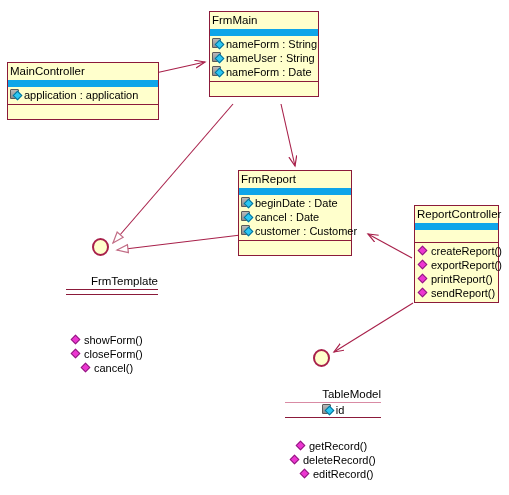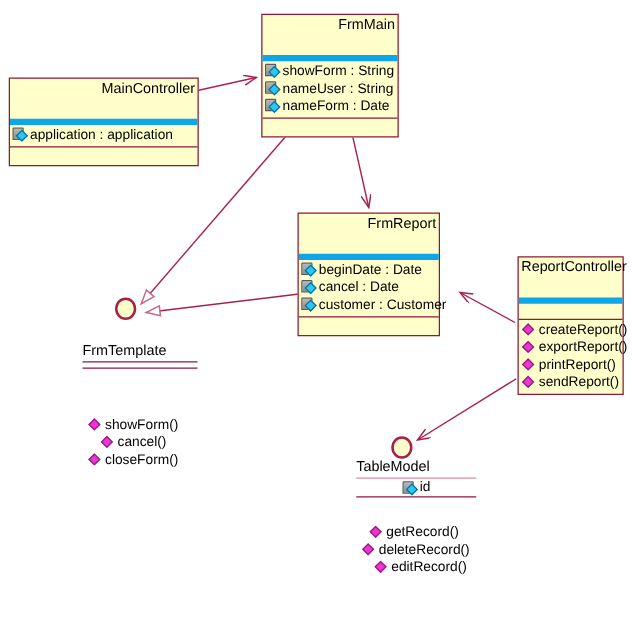--- a/index.html
+++ b/index.html
@@ -17,23 +17,23 @@
   
   .uml-class{
     position:absolute;
     background:#ffffcc;
     border:1px solid #8b1a3a;
     box-sizing:border-box;
     font-size:11px;
     color:#000;
   }
   .uml-class .cname{
-    text-align:right;
-    padding:2px 2px 17px 2px;
-    border-bottom:5px solid #0ea5e9;
+    text-align:left;
+    padding:2px 2px 2px 2px;
+    border-bottom:7px solid #0ea5e9;
     font-size:11.5px;
     line-height:13px;
     white-space:nowrap;
   }
   .compart{
     border-bottom:1px solid #8b1a3a;
     padding:1px 0 2px 0;
   }
   .compart:last-child{border-bottom:none;text-align:right;}
   .compart.empty{height:11px;}
@@ -85,21 +85,21 @@
     box-sizing:border-box;
   }
 
   
   .plain-class{
     position:absolute;
     font-size:11px;
     color:#000;
   }
   .plain-class .cname{
-    text-align:left;
+    text-align:right;
     font-size:11.5px;
     line-height:13px;
     white-space:nowrap;
     padding-bottom:1px;
   }
   .rule{height:0;border-top:1px solid #8b1a3a;}
   .rule.light{border-top-color:#d98ba4;}
   .gap{height:4px;}
 
   
@@ -149,21 +149,21 @@
       </div>
     </div>
     <div class="compart empty"></div>
   </div>
 
   <div class="uml-class" style="left:209px;top:11px;width:110px;">
     <div class="cname">FrmMain</div>
     <div class="compart">
       <div class="member">
         <span class="ico attr"></span>
-        <span class="txt">showForm : String</span>
+        <span class="txt">nameForm : String</span>
       </div>
       <div class="member">
         <span class="ico attr"></span>
         <span class="txt">nameUser : String</span>
       </div>
       <div class="member">
         <span class="ico attr"></span>
         <span class="txt">nameForm : Date</span>
       </div>
     </div>
@@ -218,38 +218,38 @@
     <div class="cname">FrmTemplate</div>
     <div class="rule"></div>
     <div class="gap"></div>
     <div class="rule"></div>
     <div class="gap"></div>
     <div>
       <div class="member" style="padding-left:4px;margin-top:34px;">
         <span class="ico meth"></span>
         <span class="txt">showForm()</span>
       </div>
+      <div class="member" style="padding-left:4px;">
+        <span class="ico meth"></span>
+        <span class="txt">closeForm()</span>
+      </div>
       <div class="member" style="padding-left:14px;">
         <span class="ico meth"></span>
         <span class="txt">cancel()</span>
       </div>
-      <div class="member" style="padding-left:4px;">
-        <span class="ico meth"></span>
-        <span class="txt">closeForm()</span>
-      </div>
     </div>
   </div>
 
   <div class="ball" style="left:313px;top:349px;"></div>
 
-  <div class="plain-class" style="left:285px;top:368px;width:96px;">
+  <div class="plain-class" style="left:285px;top:388px;width:96px;">
     <div class="cname">TableModel</div>
     <div class="rule light"></div>
     <div>
-      <div class="member" style="justify-content:center;padding-left:0;align-items:flex-end;">
+      <div class="member" style="justify-content:center;padding-left:0;">
         <span class="ico attr"></span>
         <span class="txt">id</span>
       </div>
     </div>
     <div class="rule"></div>
     <div class="gap"></div>
     <div>
       <div class="member" style="padding-left:10px;margin-top:17px;">
         <span class="ico meth"></span>
         <span class="txt">getRecord()</span>

